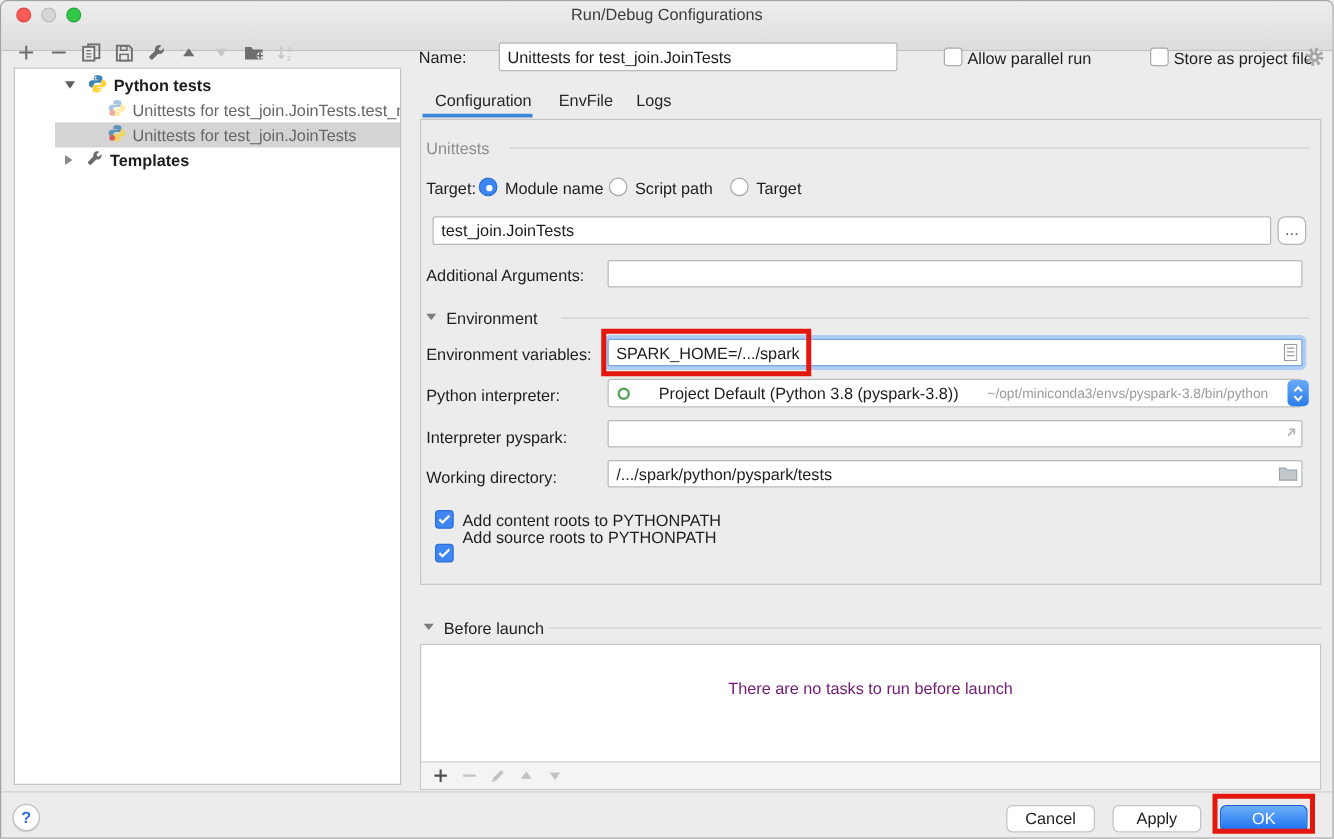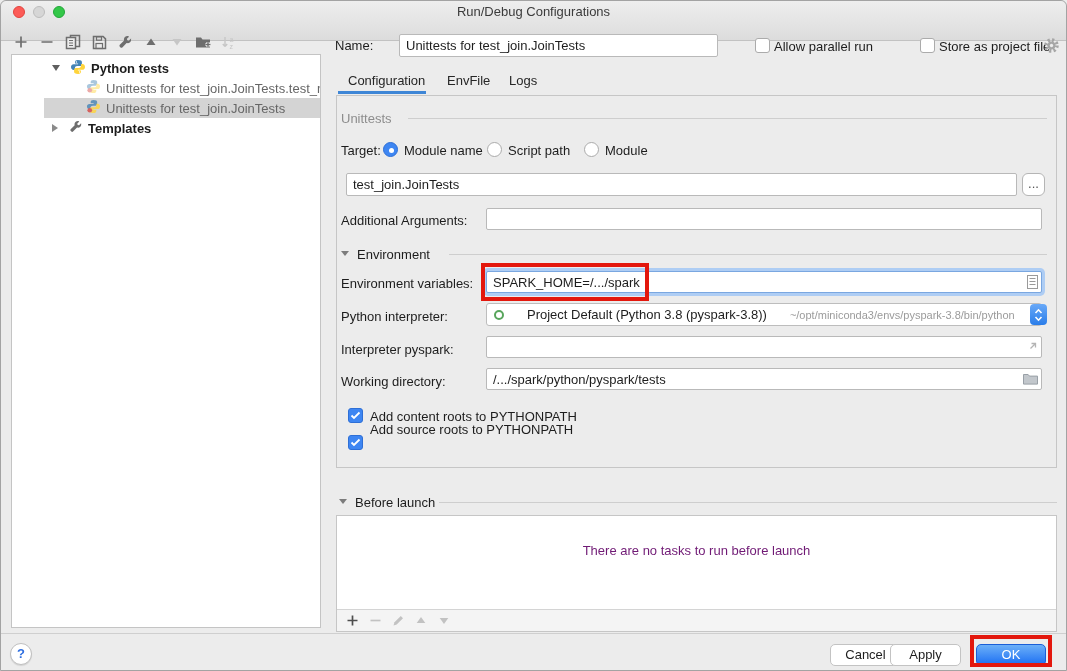--- a/index.html
+++ b/index.html
@@ -217,21 +217,21 @@
 
   <span class="lbl sect" style="left:340px; top:110px;">Unittests</span>
   <div class="sep" style="left:407px; top:117px; width:639px;"></div>
 
   <span class="lbl" style="left:340px; top:142px;">Target:</span>
   <span class="radio sel" style="left:382px; top:141px;"></span>
   <span class="lbl" style="left:403px; top:142px;">Module name</span>
   <span class="radio" style="left:486px; top:141px;"></span>
   <span class="lbl" style="left:507px; top:142px;text-align:right;">Script path</span>
   <span class="radio" style="left:583px; top:141px;"></span>
-  <span class="lbl" style="left:604px; top:142px;">Module</span>
+  <span class="lbl" style="left:604px; top:142px;">Target</span>
 
   <input class="input" style="left: 345px; top: 172px; width: 671px; height: 23px;" readonly="" value="test_join.JoinTests">
   <div class="browse-btn">...</div>
 
   <span class="lbl" style="left:340px; top:212px;">Additional Arguments:</span>
   <input class="input" style="left: 485px; top: 207px; width: 556px; height: 22px;" readonly="" value="">
 
   <span class="abs mini-tri" style="left:340px; top:250px;"></span>
   <span class="lbl" style="left:356px; top:246px;">Environment</span>
   <div class="sep" style="left:448px; top:253px; width:598px;"></div>
@@ -316,20 +316,20 @@
       </span>
     <span class="tbicon">
       <svg width="12" height="11">
           <path d="M6 9L1.7 3h8.6z" fill="#c2c2c2"></path>
         </svg>
       </span>
   </div>
 
   <div class="footer-sep"></div>
   <div class="help-btn">?</div>
-  <div class="btn" style="left:804px;margin-left:25px;">Cancel</div>
+  <div class="btn" style="left:804px;">Cancel</div>
   <div class="btn" style="left:889px;">Apply</div>
   <div class="btn btn-ok" style="left:975px; width:70px;">OK</div>
 
   <div class="red-annot" style="left:480px; top:262px; width:168px; height:38px;"></div>
   <div class="red-annot" style="left:969px; top:634px; width:82px; height:32px;"></div>
 
 </div>
 
 </body></html>

